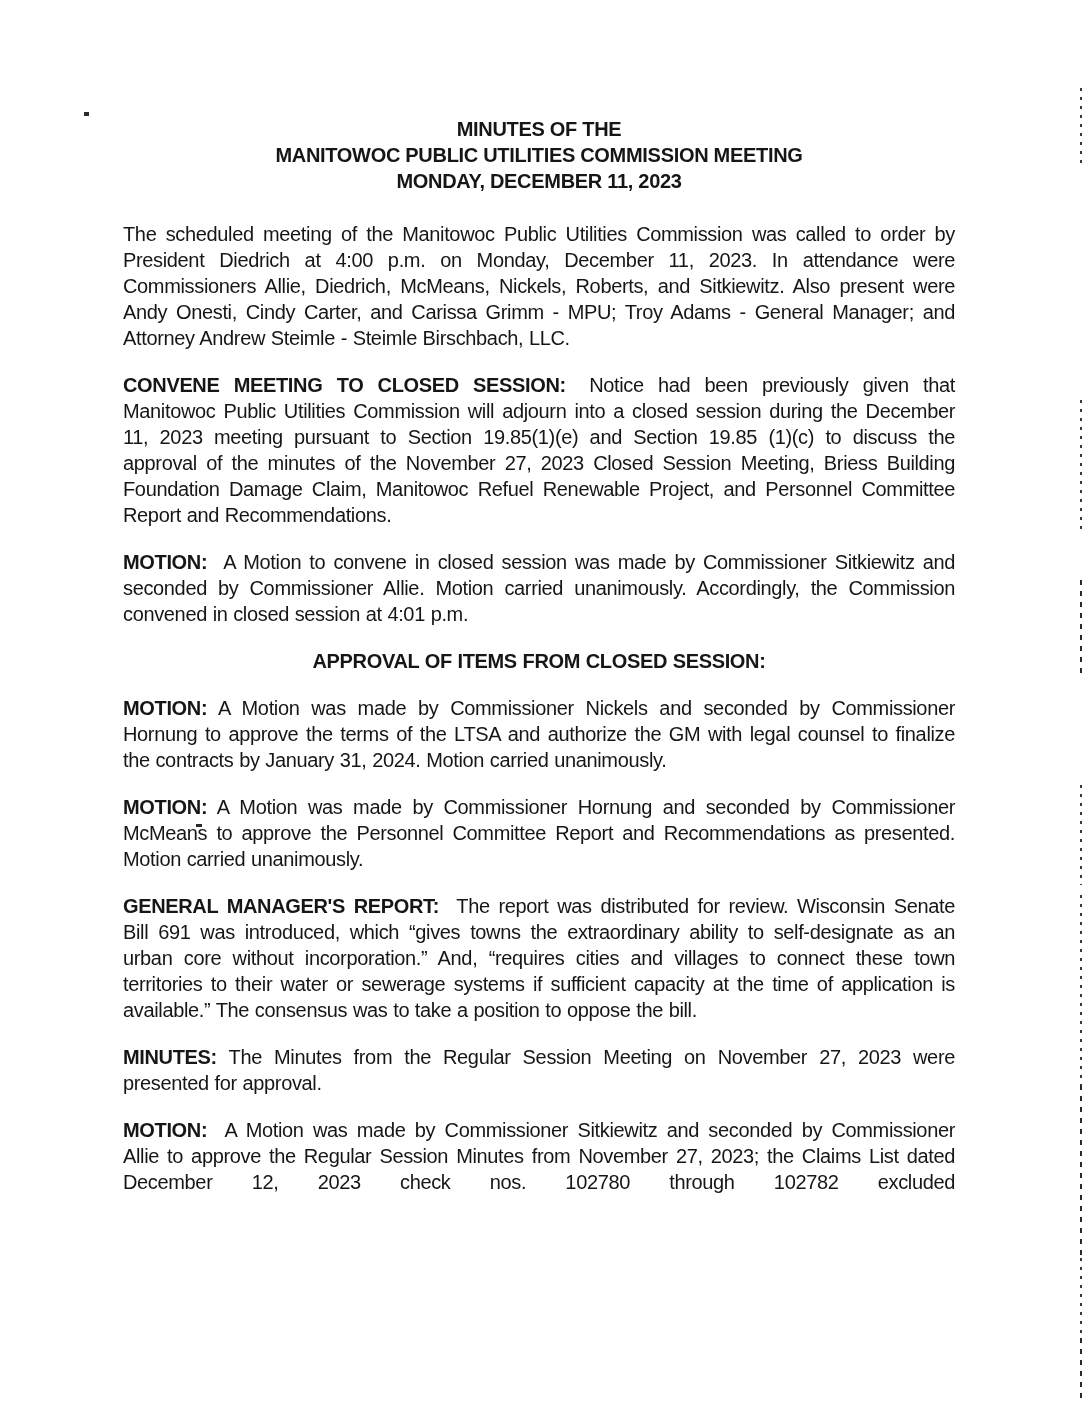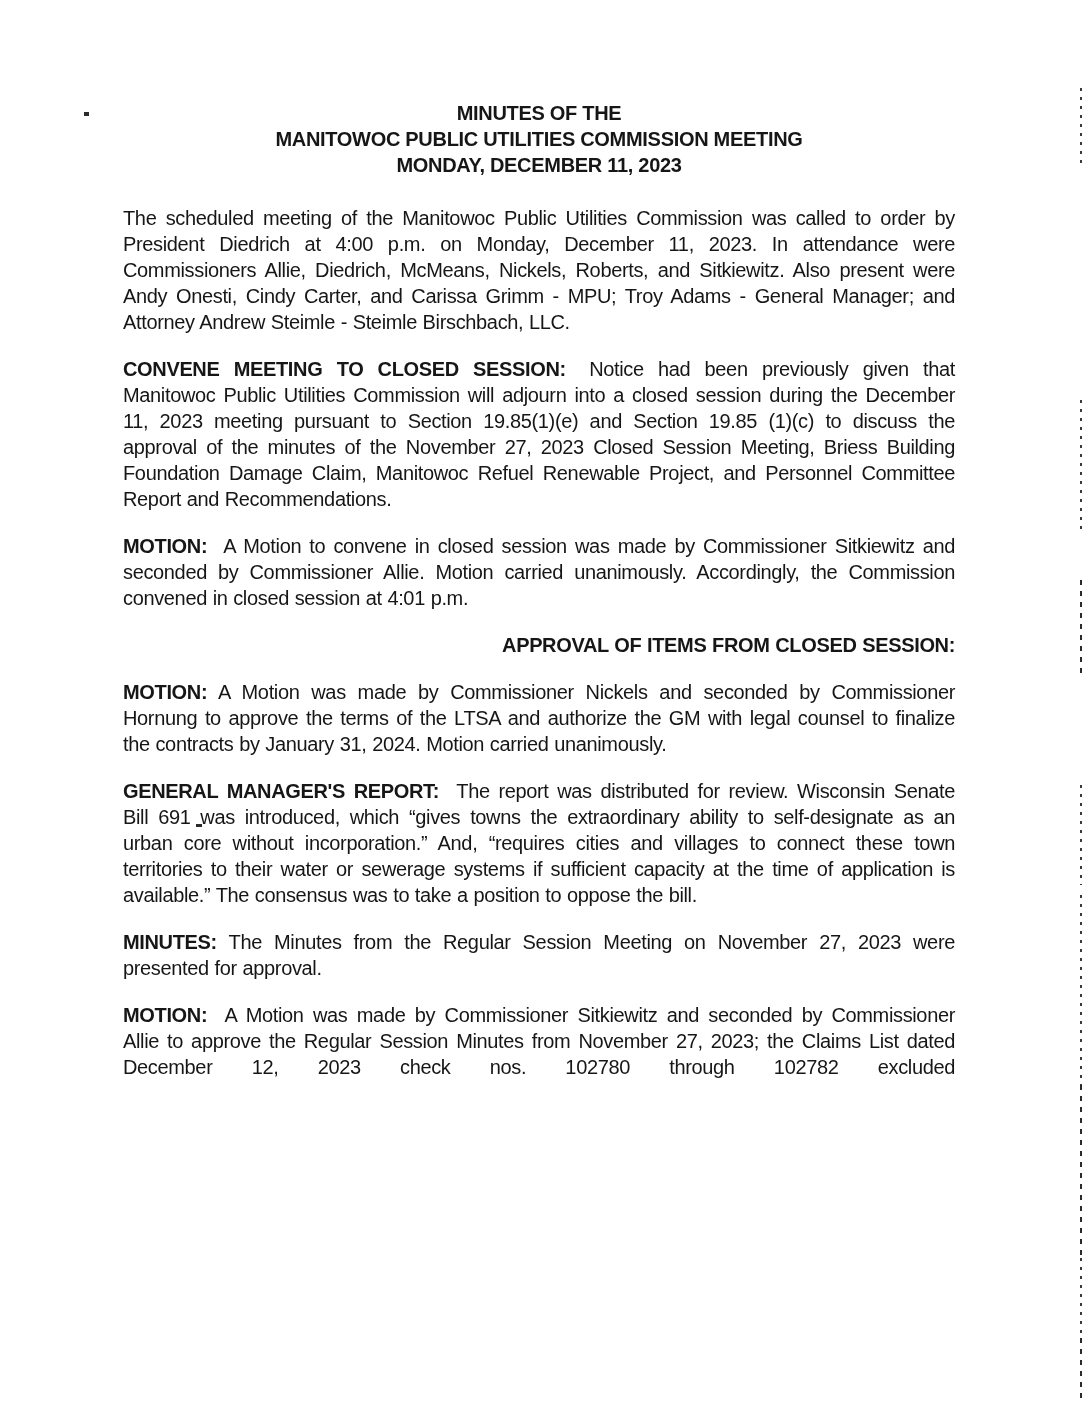--- a/index.html
+++ b/index.html
@@ -9,42 +9,42 @@
     height: 1408px;
     margin: 0 auto;
     background: #ffffff;
     overflow: hidden;
     font-family: "Liberation Sans", sans-serif;
     color: #161616;
   }
   .content {
     position: absolute;
     left: 123px;
-    top: 100px;
+    top: 116px;
     width: 832px;
   }
   .doc-title {
     text-align: center;
     font-weight: bold;
     font-size: 20px;
     line-height: 26px;
     letter-spacing: -0.3px;
     margin-bottom: 27px;
   }
   .para {
     margin: 12px 0 21px 0;
     font-size: 20px;
     line-height: 26px;
     letter-spacing: -0.35px;
     text-align: justify;
     word-spacing: 0.5px;
   }
   .para b { font-weight: bold; }
   .para.gap-wide b { margin-right: 9px; }
-  .para.heading-only { text-align: right; }
+  .para.heading-only { text-align: center; }
   
   .para:last-child { text-align-last: justify; }
   
   .edge-dots {
     position: absolute;
     left: 1080px;
     width: 2px;
     background: repeating-linear-gradient(to bottom, #3a3a3a 0 3px, transparent 3px 9px);
   }
   .edge-dots.dense {
@@ -65,20 +65,21 @@
       <div>MINUTES OF THE</div>
       <div>MANITOWOC PUBLIC UTILITIES COMMISSION MEETING</div>
       <div>MONDAY, DECEMBER 11, 2023</div>
     </div>
     <div>
         <p class="para"><span>The scheduled meeting of the Manitowoc Public Utilities Commission was called to order by President Diedrich at 4:00 p.m. on Monday, December 11, 2023. In attendance were Commissioners Allie, Diedrich, McMeans, Nickels, Roberts, and Sitkiewitz. Also present were Andy Onesti, Cindy Carter, and Carissa Grimm - MPU; Troy Adams - General Manager; and Attorney Andrew Steimle - Steimle Birschbach, LLC.</span></p>
         <p class="para gap-wide"><b>CONVENE MEETING TO CLOSED SESSION:</b> <span>Notice had been previously given that Manitowoc Public Utilities Commission will adjourn into a closed session during the December 11, 2023 meeting pursuant to Section 19.85(1)(e) and Section 19.85 (1)(c) to discuss the approval of the minutes of the November 27, 2023 Closed Session Meeting, Briess Building Foundation Damage Claim, Manitowoc Refuel Renewable Project, and Personnel Committee Report and Recommendations.</span></p>
         <p class="para gap-wide"><b>MOTION:</b> <span>A Motion to convene in closed session was made by Commissioner Sitkiewitz and seconded by Commissioner Allie. Motion carried unanimously. Accordingly, the Commission convened in closed session at 4:01 p.m.</span></p>
         <p class="para heading-only"><b>APPROVAL OF ITEMS FROM CLOSED SESSION:</b></p>
         <p class="para"><b>MOTION:</b> <span>A Motion was made by Commissioner Nickels and seconded by Commissioner Hornung to approve the terms of the LTSA and authorize the GM with legal counsel to finalize the contracts by January 31, 2024. Motion carried unanimously.</span></p>
+        <p class="para"><b>MOTION:</b> <span>A Motion was made by Commissioner Hornung and seconded by Commissioner McMeans to approve the Personnel Committee Report and Recommendations as presented. Motion carried unanimously.</span></p>
         <p class="para gap-wide"><b>GENERAL MANAGER'S REPORT:</b> <span>The report was distributed for review. Wisconsin Senate Bill 691 was introduced, which “gives towns the extraordinary ability to self-designate as an urban core without incorporation.” And, “requires cities and villages to connect these town territories to their water or sewerage systems if sufficient capacity at the time of application is available.” The consensus was to take a position to oppose the bill.</span></p>
         <p class="para"><b>MINUTES:</b> <span>The Minutes from the Regular Session Meeting on November 27, 2023 were presented for approval.</span></p>
         <p class="para gap-wide"><b>MOTION:</b> <span>A Motion was made by Commissioner Sitkiewitz and seconded by Commissioner Allie to approve the Regular Session Minutes from November 27, 2023; the Claims List dated December 12, 2023 check nos. 102780 through 102782 excluded</span></p>
       </div>
   </div>
 
   <div class="speck" style="left:84px; top:112px; width:5px; height:4px;"></div>
   <div class="speck" style="left:196px; top:824px; width:6px; height:3px;"></div>
 
   <div class="edge-dots" style="top:88px;  height:75px;"></div>

